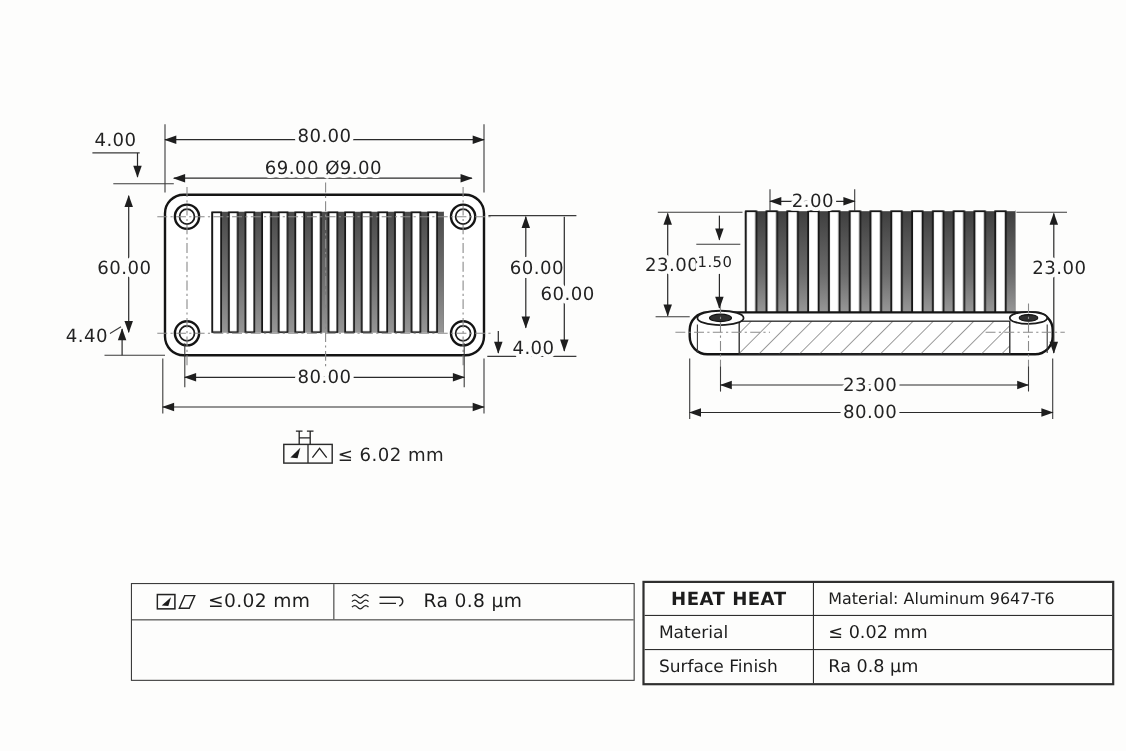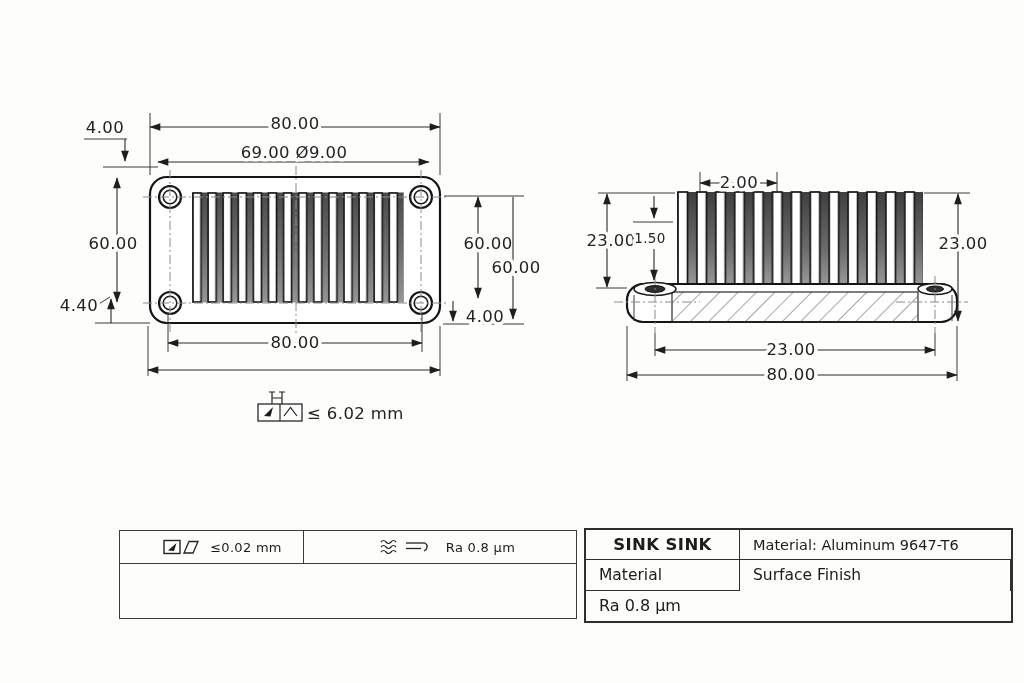--- a/index.html
+++ b/index.html
@@ -15,21 +15,21 @@
   .cl{stroke:#8a8a8a;stroke-width:1;fill:none;stroke-dasharray:9 3 2 3;}
   .dimtxt{fill:#232323;font-size:16.5px;letter-spacing:.4px;
           paint-order:stroke fill;stroke:#fdfdfc;stroke-width:7px;stroke-linejoin:round;}
   .dimtxt.small{font-size:13.5px;}
   .sym{stroke:#232323;stroke-width:1.2;fill:none;}
 
   
   .tol-bar{position:absolute;left:119px;top:530px;width:458px;height:89px;
            border:1.6px solid #3c3c3c;box-sizing:border-box;background:transparent;}
   .tol-row{display:flex;height:32px;border-bottom:1.4px solid #3c3c3c;align-items:center;}
-  .tol-cell{display:flex;align-items:center;height:100%;font-size:13px;letter-spacing:.3px;justify-content:center;}
+  .tol-cell{display:flex;align-items:center;height:100%;font-size:17px;letter-spacing:.3px;}
   .tol-cell.c1{width:184px;border-right:1.4px solid #3c3c3c;padding-left:22px;box-sizing:border-box;}
   .tol-cell.c2{flex:1;padding-left:14px;}
   .tol-cell svg{margin-right:9px;}
 
   .title-block{position:absolute;left:584px;top:528px;width:429px;height:95px;
                border:2px solid #2f2f2f;box-sizing:border-box;display:grid;
                grid-template-columns:154px 1fr;grid-template-rows:1fr 1fr 1fr;background:transparent;}
   .tb-cell{border-right:1.5px solid #2f2f2f;border-bottom:1.5px solid #2f2f2f;
            display:flex;align-items:center;padding-left:13px;box-sizing:border-box;font-size:15.5px;}
   .tb-cell.last-col{border-right:none;}
@@ -221,20 +221,21 @@
         <line x1="27" y1="6" x2="46" y2="6" stroke="#232323" stroke-width="1.3"></line>
         <line x1="27" y1="11.5" x2="42" y2="11.5" stroke="#232323" stroke-width="1.3"></line>
         <path d="M46,6 c3,2 3,6 -1,8" fill="none" stroke="#232323" stroke-width="1.3"></path>
       </svg>
       <span>Ra 0.8 μm</span>
     </div>
   </div>
 </div>
 
 <div class="title-block">
-  <div class="tb-cell tb-title">SINK SINK</div>
+  <div class="tb-cell tb-title">HEAT HEAT</div>
   <div class="tb-cell tb-material last-col">Material: Aluminum 9647-T6</div>
   <div class="tb-cell">Material</div>
+  <div class="tb-cell tb-value last-col">≤ 0.02 mm</div>
   <div class="tb-cell last-row">Surface Finish</div>
   <div class="tb-cell tb-value last-col last-row">Ra 0.8 μm</div>
 </div>
 
 </div>
 
 </body></html>

